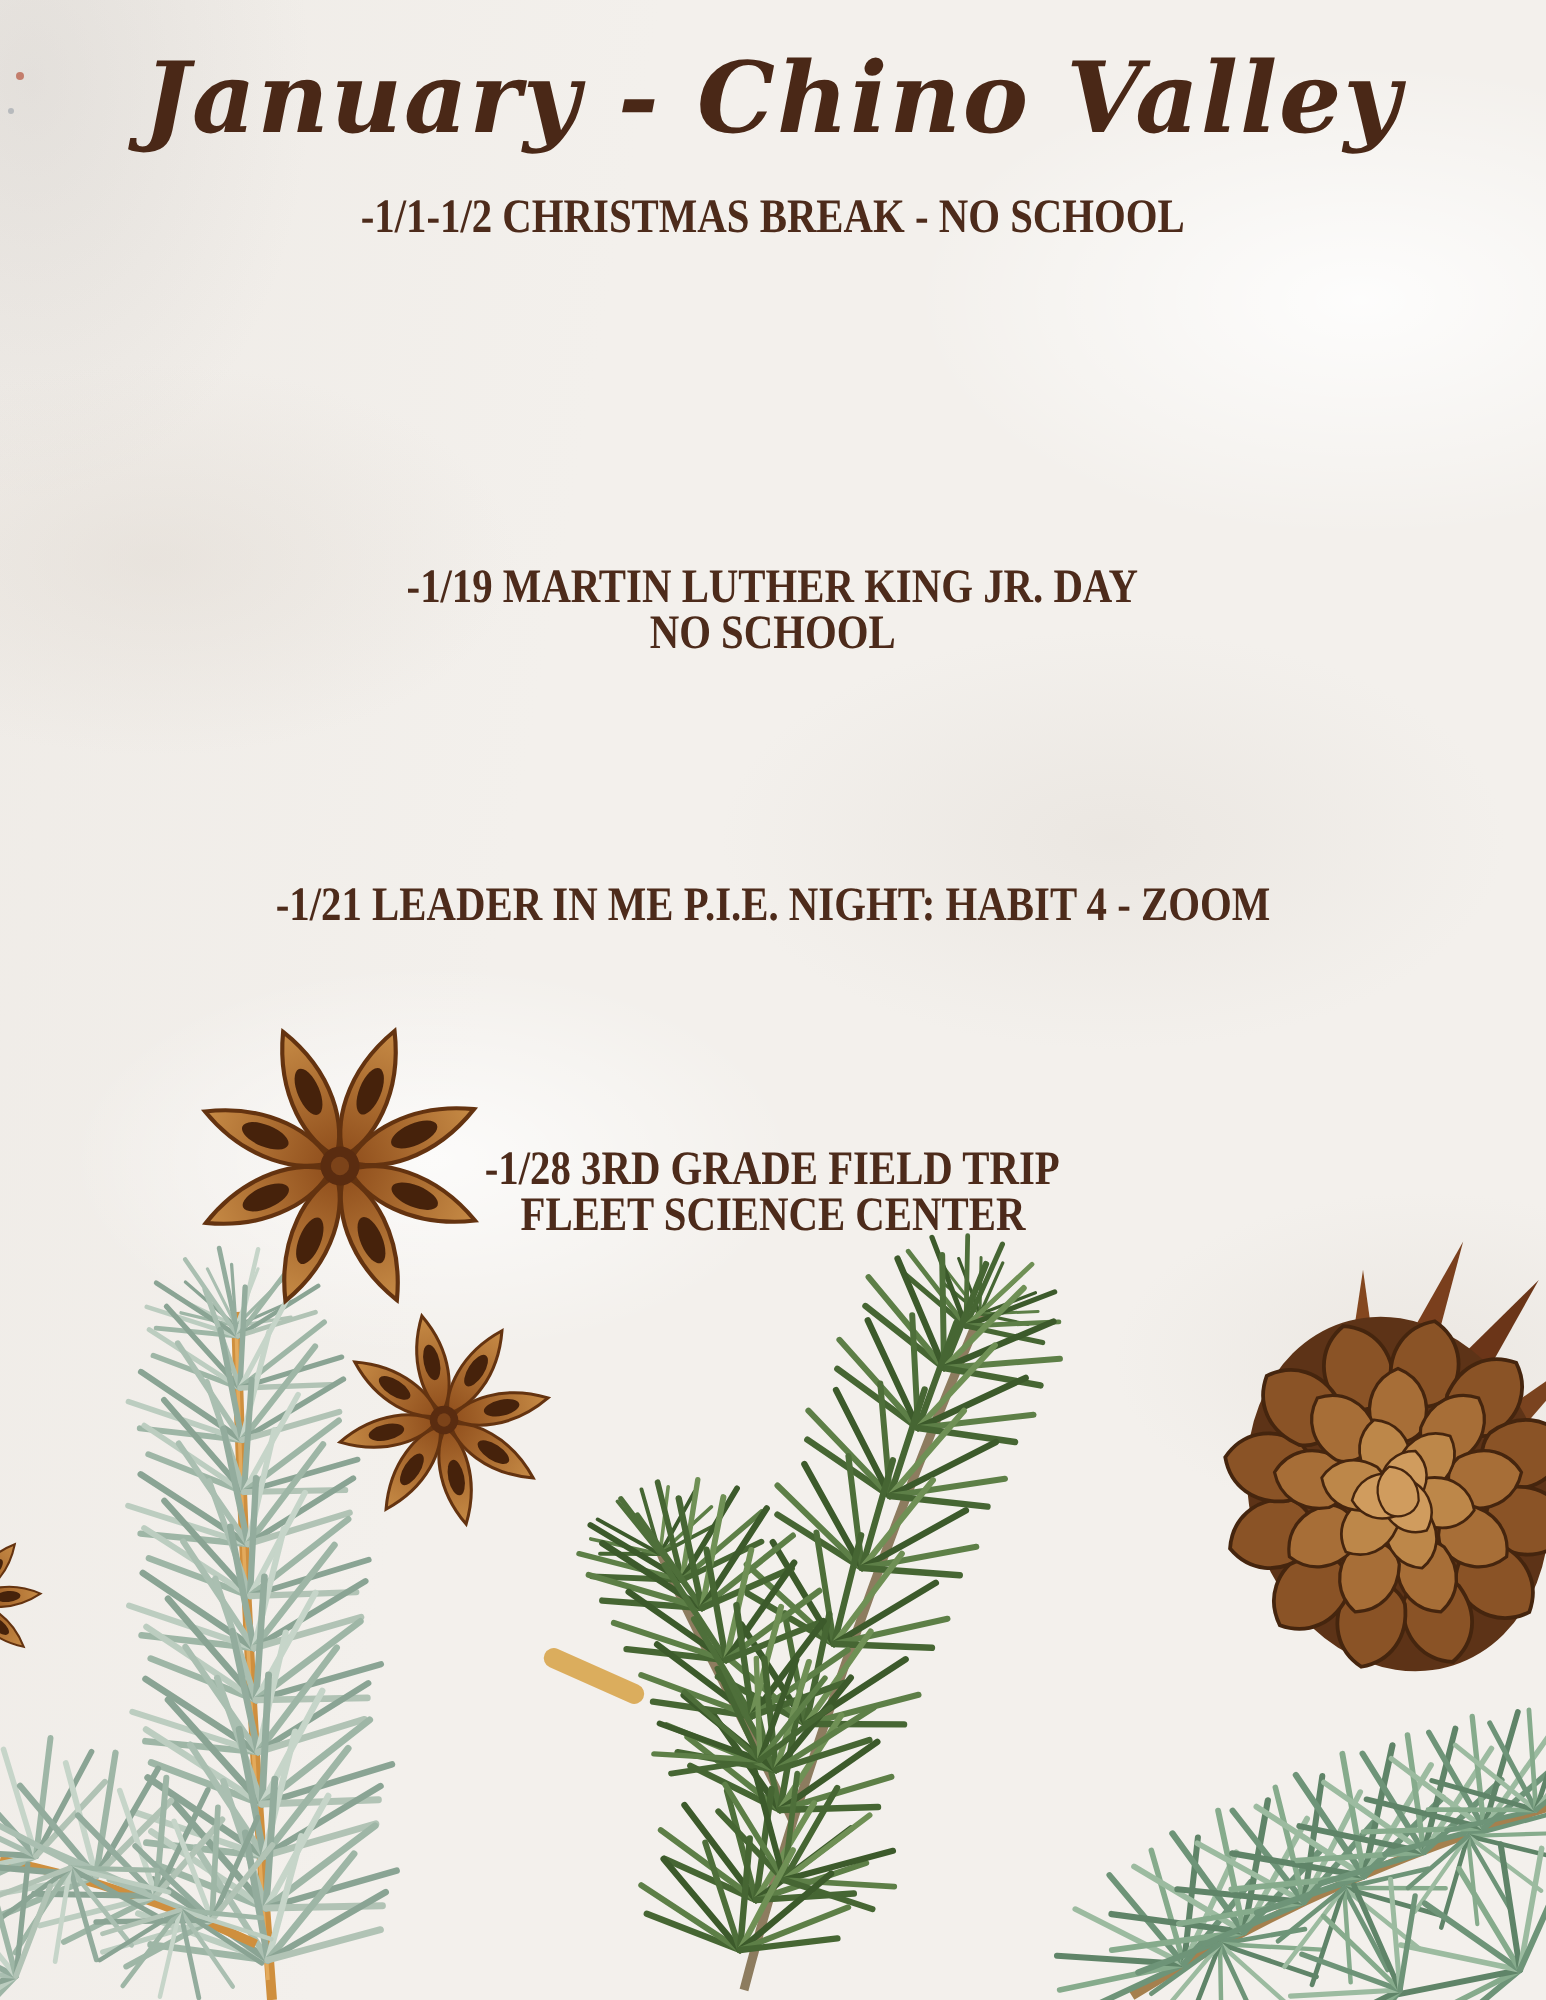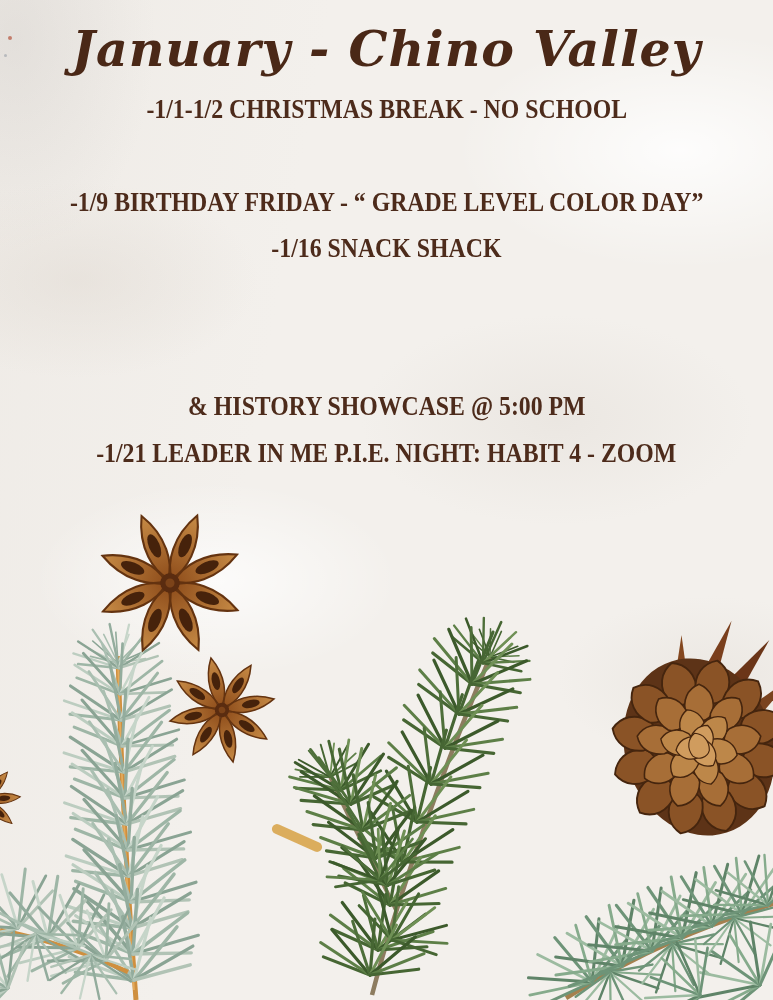--- a/index.html
+++ b/index.html
@@ -18,21 +18,21 @@
   }
   .title{
     position:absolute;top:20px;left:0;right:0;margin:0;text-align:center;
     font-family:"DejaVu Serif","Liberation Serif",serif;
     font-style:italic;font-weight:bold;font-size:49px;letter-spacing:1px;
     color:#4a2817;z-index:3;
   }
   .events{position:absolute;inset:0;z-index:2;}
   .ev{
     position:absolute;left:0;right:0;margin:0;text-align:center;
-    font-weight:bold;font-size:28px;line-height:24px;color:#4d2b1b;
+    font-weight:bold;font-size:24px;line-height:24px;color:#4d2b1b;
     white-space:nowrap;
   }
   .ev > span{display:inline-block;transform:scaleX(.85);transform-origin:center;}
   .ev.twoline{line-height:23px;}
   .ev.condensed > span{transform:scaleX(.70);letter-spacing:-1px;}
   .deco{position:absolute;top:0;left:0;z-index:1;pointer-events:none;}
   .speck{position:absolute;border-radius:50%;z-index:1;}
   .speck.red{left:8px;top:36px;width:4px;height:4px;background:#b85c47;opacity:.75;}
   .speck.gray{left:4px;top:54px;width:3px;height:3px;background:#9aa0a8;opacity:.6;}
 </style>
@@ -41,24 +41,23 @@
 
 <div class="poster">
 
   <div class="speck red"></div>
   <div class="speck gray"></div>
 
   <h1 class="title">January - Chino Valley</h1>
 
   <div class="events">
     <p class="ev" style="top:97px"><span>-1/1-1/2 CHRISTMAS BREAK - NO SCHOOL</span></p>
-    <p class="ev" style="top:190px"><span>-1/9 BIRTHDAY FRIDAY - “ GRADE LEVEL COLOR DAY”</span></p>
-    <p class="ev" style="top:236px"><span>-1/16 SNACK SHACK</span></p>
-    <p class="ev" style="top:394px"><span>&amp; HISTORY SHOWCASE @ 5:00 PM</span></p>
+    <p class="ev twoline" style="top:283px"><span>-1/19 MARTIN LUTHER KING JR. DAY</span><br><span>NO SCHOOL</span></p>
     <p class="ev" style="top:441px"><span>-1/21 LEADER IN ME P.I.E. NIGHT: HABIT 4 - ZOOM</span></p>
+    <p class="ev twoline" style="top:574px"><span>-1/28 3RD GRADE FIELD TRIP</span><br><span>FLEET SCIENCE CENTER</span></p>
   </div>
 
   <svg class="deco" width="773" height="1000" viewBox="0 0 773 1000">
     <defs>
 
       <g id="clS" stroke-linecap="round" fill="none">
         <path d="M0,0 L-50,-12" stroke="#9eb6a6" stroke-width="3"></path>
         <path d="M0,0 L-54,-26" stroke="#bccdc0" stroke-width="2.8"></path>
         <path d="M0,0 L-46,-40" stroke="#8aa494" stroke-width="3"></path>
         <path d="M0,0 L-26,-52" stroke="#aabfb1" stroke-width="2.8"></path>

